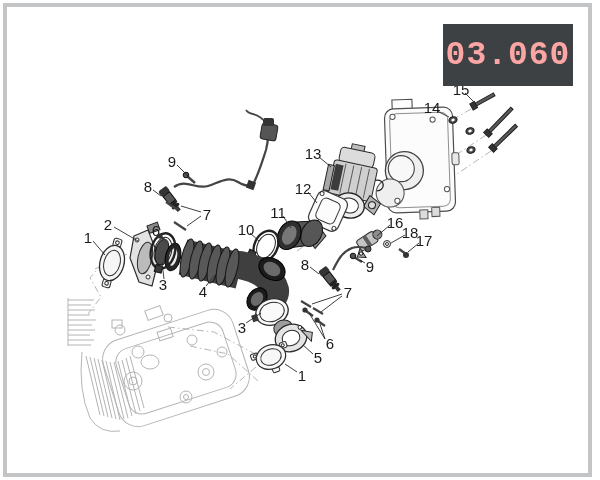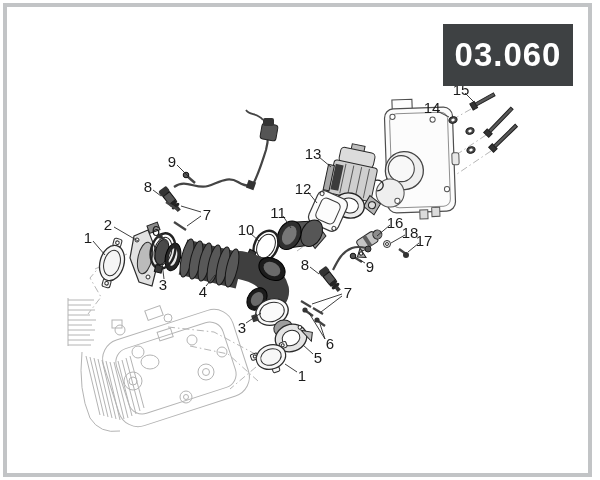--- a/index.html
+++ b/index.html
@@ -1,23 +1,23 @@
 <!DOCTYPE html>
 <html><head>
 <meta charset="utf-8">
 <style>
   html,body{margin:0;padding:0;background:#ffffff;}
   body{width:600px;height:480px;position:relative;overflow:hidden;
        font-family:"Liberation Sans",sans-serif;}
   .frame{position:absolute;left:3px;top:3px;width:589px;height:474px;
          box-sizing:border-box;border:4px solid #c2c4c6;z-index:0;}
   .badge{position:absolute;left:443px;top:24px;width:130px;height:62px;
-         background:#3e4143;color:#ffffff;z-index:2;
+         background:#3e4143;color:#fca5a5;z-index:2;
          display:flex;align-items:center;justify-content:center;
-         font-weight:bold;font-size:33px;letter-spacing:1px;}
+         font-weight:bold;font-size:33px;letter-spacing:1px;font-family:Liberation Mono, monospace;}
   svg{position:absolute;left:0;top:0;z-index:1;}
   .callout{font-size:15px;fill:#1b1b1b;text-anchor:middle;}
   .lead{stroke:#2a2a2a;stroke-width:0.9;fill:none;}
   .ghost{stroke:#b4b4b4;stroke-width:1;fill:none;}
   .dash{stroke:#b6b6b6;stroke-width:1;fill:none;stroke-dasharray:7 3 1.5 3;}
 </style>
 </head>
 <body>
 
 <div class="frame"></div>

